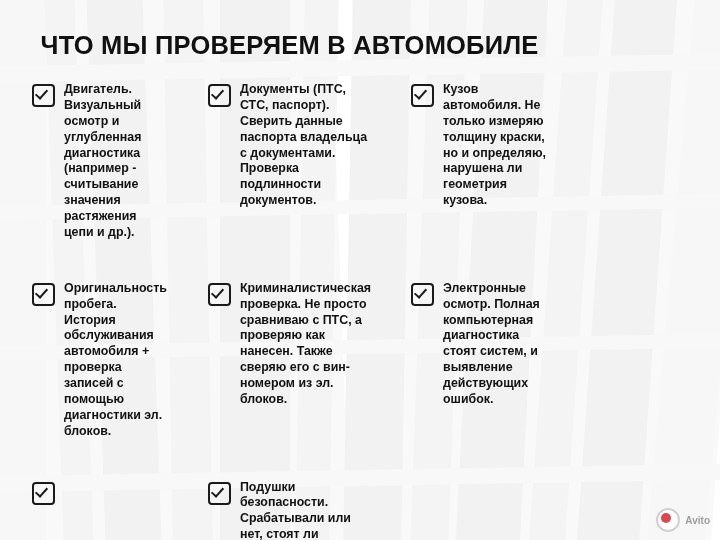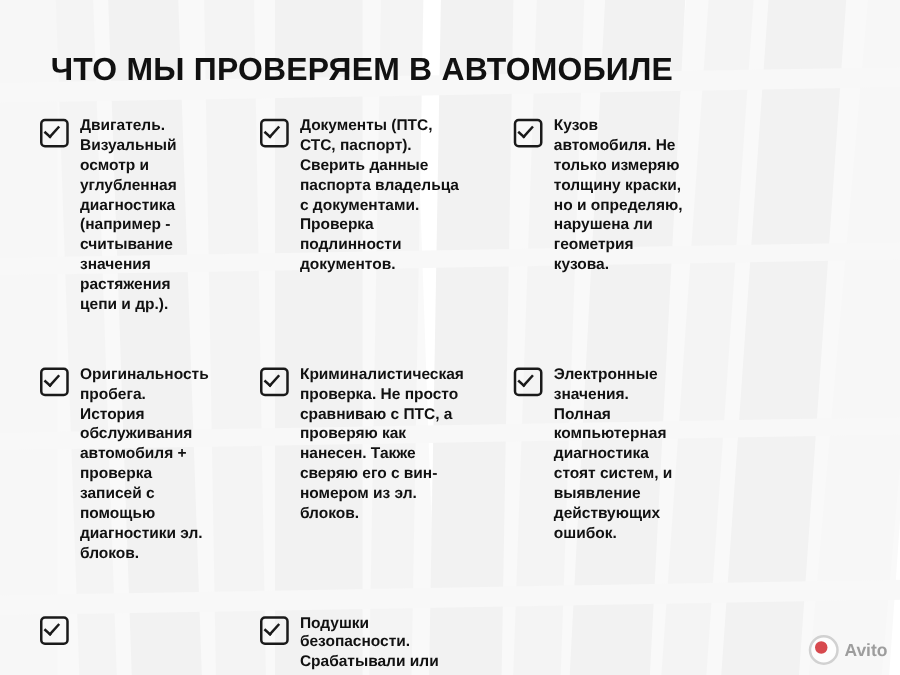--- a/index.html
+++ b/index.html
@@ -45,21 +45,21 @@
     inset: 0;
     background: rgba(255,255,255,0.72);
     z-index: 1;
   }
   .content {
     position: relative;
     z-index: 2;
     width: 579px;
     height: 540px;
     box-sizing: border-box;
-    padding: 42px 18px 10px 18px;
+    padding: 31px 18px 10px 18px;
   }
   .title {
     text-align: center;
     font-size: 25.5px;
     font-weight: bold;
     letter-spacing: 0.2px;
     color: #111111;
     margin: 0 0 22px 0;
     text-transform: uppercase;
   }
@@ -139,21 +139,21 @@
     content: "";
     position: absolute;
     left: 3px;
     top: 3px;
     width: 10px;
     height: 10px;
     border-radius: 50%;
     background: #d0242a;
   }
   .wm-text {
-    font-size: 14px;
+    font-size: 10px;
     color: #8a8a8a;
     font-weight: bold;
   }
 </style>
 </head>
 <body>
 
 <div class="poster">
 
   <div class="bg">
@@ -220,21 +220,21 @@
       <div class="item">
         <span class="check"></span>
         <div class="text">
           <span class="lead">Криминалистическая проверка.</span><span class="body"> Не просто сравниваю с ПТС, а проверяю как нанесен. Также сверяю его с вин-номером из эл. блоков.</span>
         </div>
       </div>
 
       <div class="item">
         <span class="check"></span>
         <div class="text">
-          <span class="lead">Электронные значения.</span><span class="body"> Полная компьютерная диагностика стоят систем, и выявление действующих ошибок.</span>
+          <span class="lead">Электронные осмотр.</span><span class="body"> Полная компьютерная диагностика стоят систем, и выявление действующих ошибок.</span>
         </div>
       </div>
 
       <div class="item">
         <span class="check"></span>
       </div>
 
       <div class="item">
         <span class="check"></span>
         <div class="text">

